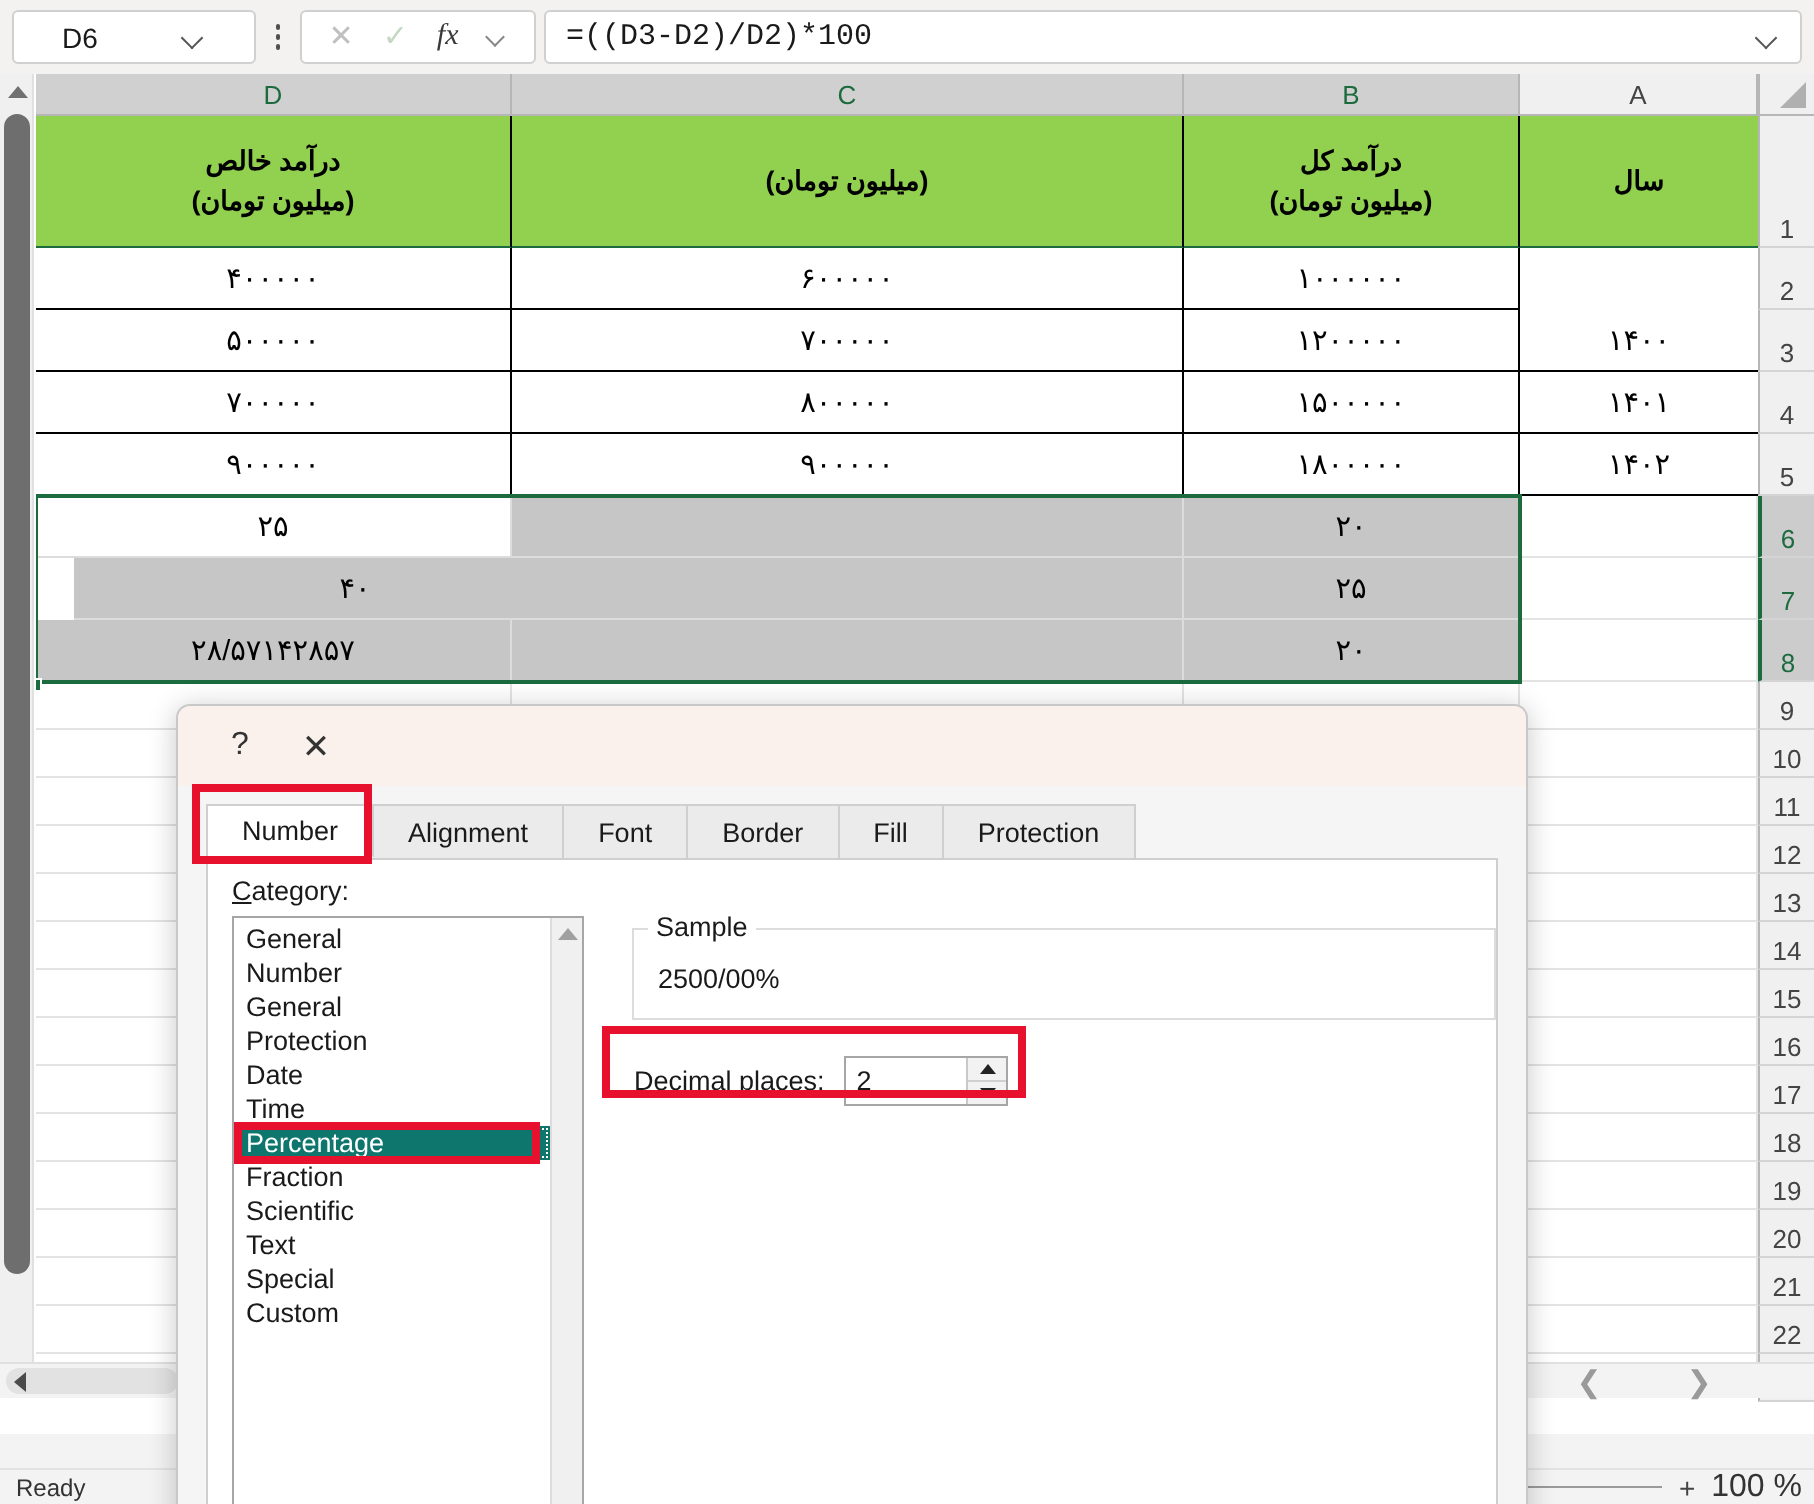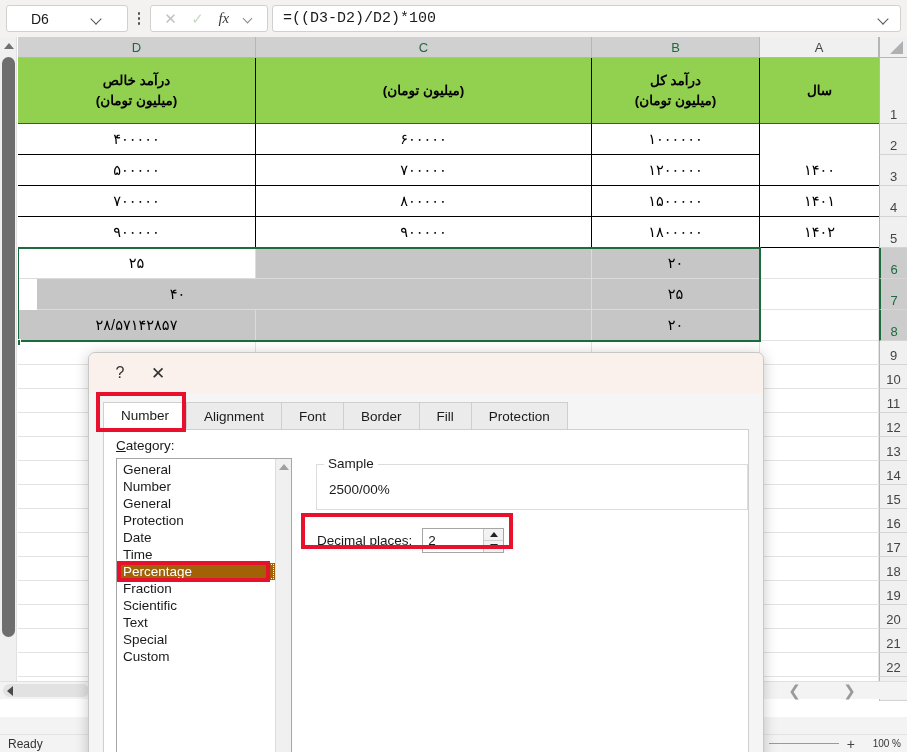--- a/index.html
+++ b/index.html
@@ -244,21 +244,21 @@
   }
   .status-left { padding-left: 8px; }
   .status-right {
     position: absolute; right: 6px;
     display: flex; align-items: center; gap: 8px;
   }
   .zoom-slider {
     width: 70px; height: 1px; background: #9a9a9a; display: inline-block;
   }
   .zoom-plus { font-size: 14px; color: #444; }
-  .zoom-pct { font-size: 10px; color: #333; min-width: 38px; text-align: right; }
+  .zoom-pct { font-size: 16px; color: #333; min-width: 38px; text-align: right; }
 
   
   .dialog {
     position: absolute;
     left: 88px; top: 352px;
     width: 676px; height: 420px;
     background: #f5f5f5;
     border: 1px solid #c8c8c8;
     border-radius: 7px 7px 0 0;
     box-shadow: 0 2px 14px rgba(0,0,0,0.22);
@@ -326,21 +326,21 @@
   }
   .cat-items { flex: 1; padding: 2px 0; }
   .cat-item {
     height: 17px;
     line-height: 17px;
     padding-left: 6px;
     font-size: 13.5px;
     color: #1a1a1a;
   }
   .cat-item.active {
-    background: #a16207;
+    background: #0f766e;
     color: #ffffff;
     outline: 1px dotted #ffffff;
     outline-offset: -2px;
   }
   .cat-scroll {
     width: 16px;
     background: #f0f0f0;
     border-left: 1px solid #dcdcdc;
     position: relative;
   }

